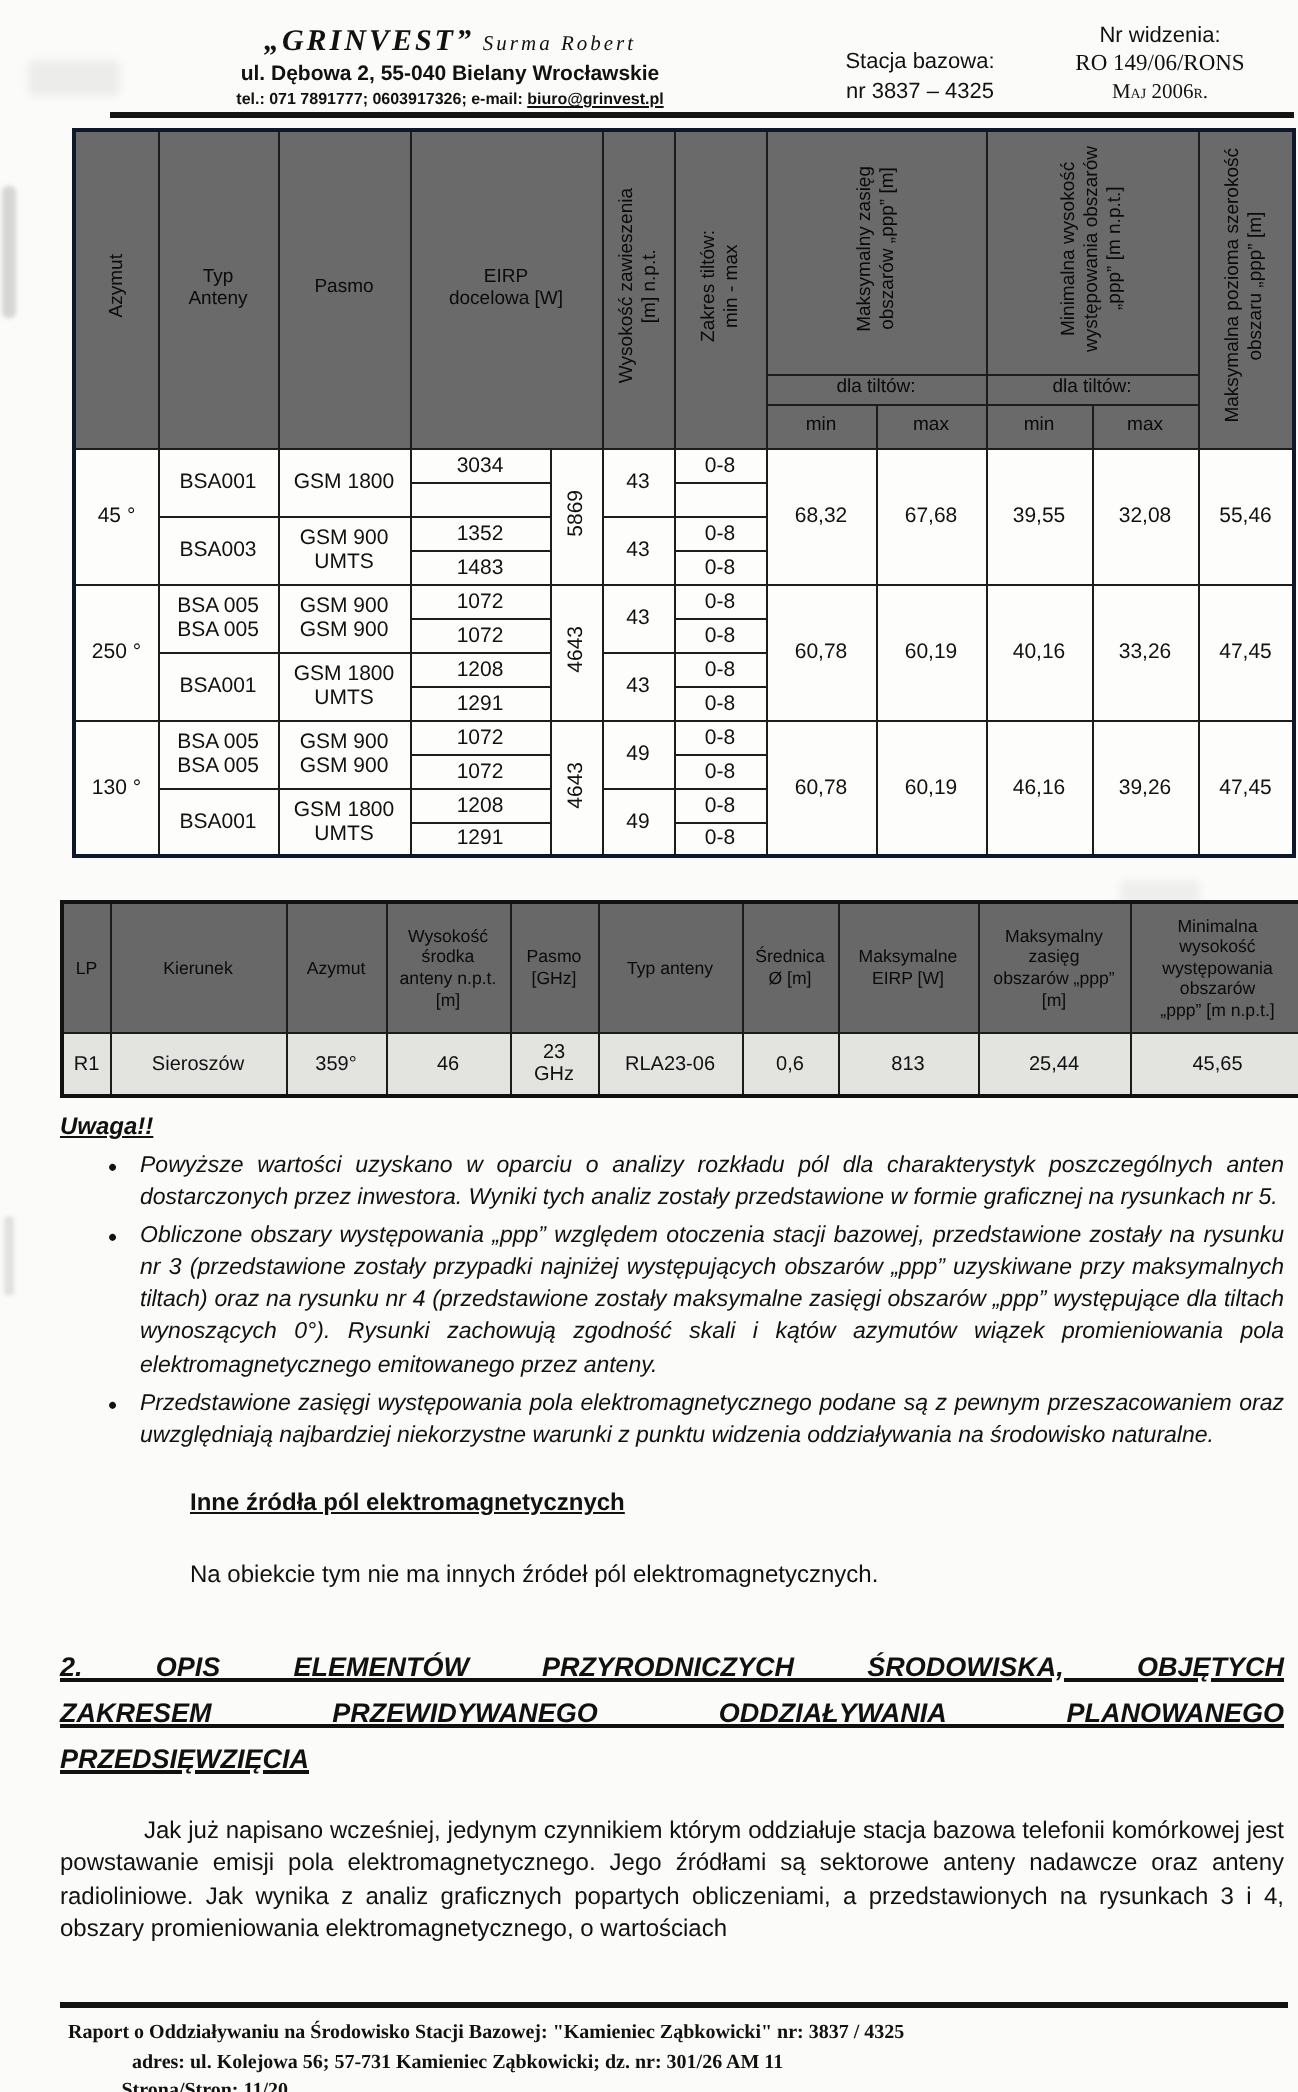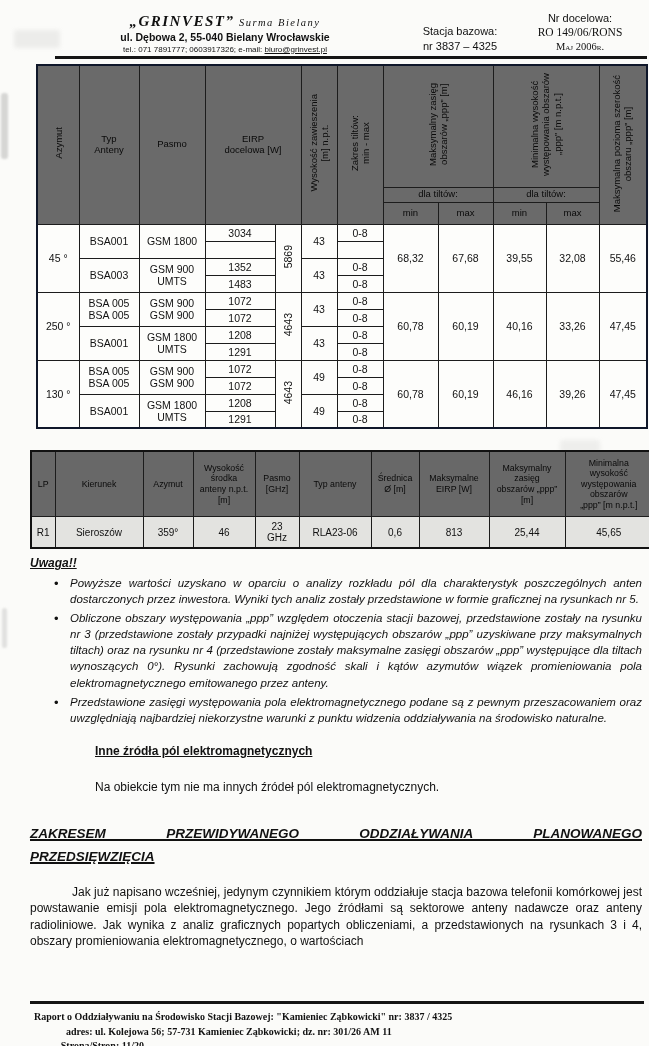--- a/index.html
+++ b/index.html
@@ -19,21 +19,21 @@
   .a2{left:2px;top:608px;width:5px;height:40px;background:rgba(130,130,130,.22);filter:blur(1px);}
   .a3{left:643px;top:88px;width:4px;height:52px;background:rgba(120,120,120,.18);filter:blur(1px);}
   .a4{left:14px;top:30px;width:46px;height:18px;background:rgba(150,150,150,.14);filter:blur(2px);}
   .a5{left:560px;top:440px;width:40px;height:14px;background:rgba(150,150,150,.12);filter:blur(2px);}
 
   
   .logo-block{position:absolute;left:60px;top:11px;width:330px;text-align:center;line-height:1.2;}
   .company{font-family:"Liberation Serif",serif;font-style:italic;font-weight:bold;font-size:15px;letter-spacing:1.5px;}
   .owner{font-family:"Liberation Serif",serif;font-style:italic;font-size:10.5px;letter-spacing:1.5px;}
   .addr{font-size:10.5px;font-weight:700;margin-top:1px;}
-  .contact{font-size:8px;font-weight:400;margin-top:1px;}
+  .contact{font-size:8px;font-weight:700;margin-top:1px;}
   .email{text-decoration:underline;}
   .station-block{position:absolute;left:402px;top:24px;width:116px;text-align:center;font-size:11px;line-height:1.35;}
   .report-block{position:absolute;left:518px;top:11px;width:124px;text-align:center;font-size:11px;line-height:1.3;}
   .report-number{font-family:"Liberation Serif",serif;font-size:11.5px;}
   .report-date{font-family:"Liberation Serif",serif;font-variant:small-caps;font-size:10.5px;}
   .header-rule{position:absolute;left:55px;top:56px;width:592px;height:3px;background:#151515;}
 
   
   .t1wrap{position:absolute;left:36px;top:64px;}
   table{border-collapse:collapse;table-layout:fixed;}
@@ -84,33 +84,33 @@
 
   <div class="artifact a1"></div>
   <div class="artifact a2"></div>
   <div class="artifact a3"></div>
   <div class="artifact a4"></div>
   <div class="artifact a5"></div>
 
   <div class="logo-block">
     <div>
       <span class="company">„GRINVEST”</span>
-      <span class="owner">Surma Bielany</span>
+      <span class="owner">Surma Robert</span>
     </div>
     <div class="addr">ul. Dębowa 2, 55-040 Bielany Wrocławskie</div>
     <div class="contact"><span>tel.: 071 7891777;  0603917326; e-mail: </span><span class="email">biuro@grinvest.pl</span></div>
   </div>
 
   <div class="station-block">
     <div>Stacja bazowa:</div>
     <div>nr 3837 – 4325</div>
   </div>
 
   <div class="report-block">
-    <div>Nr docelowa:</div>
+    <div>Nr widzenia:</div>
     <div class="report-number">RO 149/06/RONS</div>
     <div class="report-date">Maj 2006r.</div>
   </div>
 
   <div class="header-rule"></div>
 
   <div class="t1wrap">
     <table class="t1">
       <colgroup>
         <col style="width:42px">
@@ -323,20 +323,21 @@
     <div class="uwaga-title">Uwaga!!</div>
     <ul class="uwaga-list">
       <li>Powyższe wartości uzyskano w oparciu o analizy rozkładu pól dla charakterystyk poszczególnych anten dostarczonych przez inwestora. Wyniki tych analiz zostały przedstawione w formie graficznej na rysunkach nr 5.</li>
       <li>Obliczone obszary występowania „ppp” względem otoczenia stacji bazowej, przedstawione zostały na rysunku nr 3 (przedstawione zostały przypadki najniżej występujących obszarów „ppp” uzyskiwane przy maksymalnych tiltach) oraz na rysunku nr 4 (przedstawione zostały maksymalne zasięgi obszarów „ppp” występujące dla tiltach wynoszących 0°). Rysunki zachowują zgodność skali i kątów azymutów wiązek promieniowania pola elektromagnetycznego emitowanego przez anteny.</li>
       <li>Przedstawione zasięgi występowania pola elektromagnetycznego podane są z pewnym przeszacowaniem oraz uwzględniają najbardziej niekorzystne warunki z punktu widzenia oddziaływania na środowisko naturalne.</li>
     </ul>
     <div class="inne-heading">Inne źródła pól elektromagnetycznych</div>
     <div class="inne-text">Na obiekcie tym nie ma innych źródeł pól elektromagnetycznych.</div>
 
     <div class="section2">
+      <div class="s2line">2. OPIS ELEMENTÓW PRZYRODNICZYCH ŚRODOWISKA, OBJĘTYCH</div>
       <div class="s2line">ZAKRESEM PRZEWIDYWANEGO ODDZIAŁYWANIA PLANOWANEGO</div>
       <div class="s2line s2last">PRZEDSIĘWZIĘCIA</div>
     </div>
     <div class="body-par">Jak już napisano wcześniej, jedynym czynnikiem którym oddziałuje stacja bazowa telefonii komórkowej jest powstawanie emisji pola elektromagnetycznego. Jego źródłami są sektorowe anteny nadawcze oraz anteny radioliniowe. Jak wynika z analiz graficznych popartych obliczeniami, a przedstawionych na rysunkach 3 i 4, obszary promieniowania elektromagnetycznego, o wartościach</div>
   </div>
 
   <div class="footer-rule"></div>
   <div class="footer">
     <div class="footer-left">
       <div>Raport o Oddziaływaniu na Środowisko Stacji Bazowej: "Kamieniec Ząbkowicki" nr: 3837 / 4325</div>

